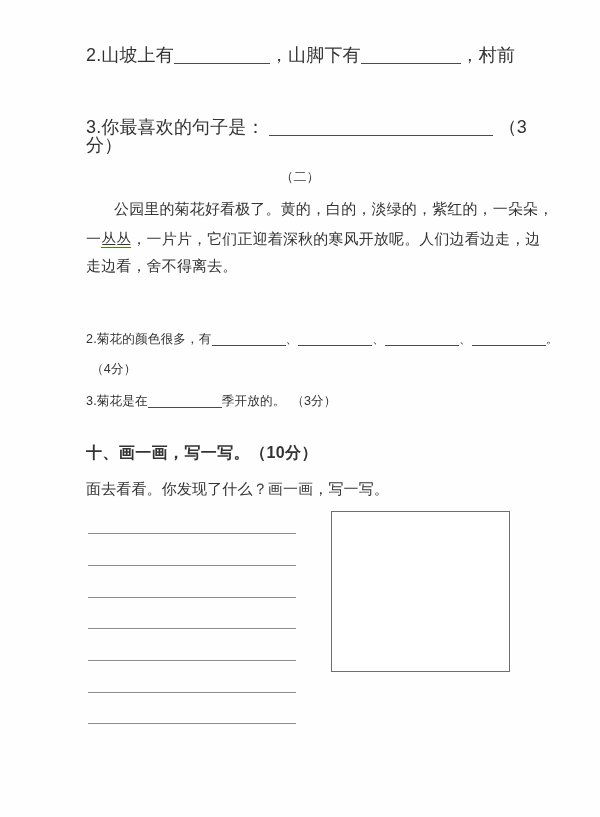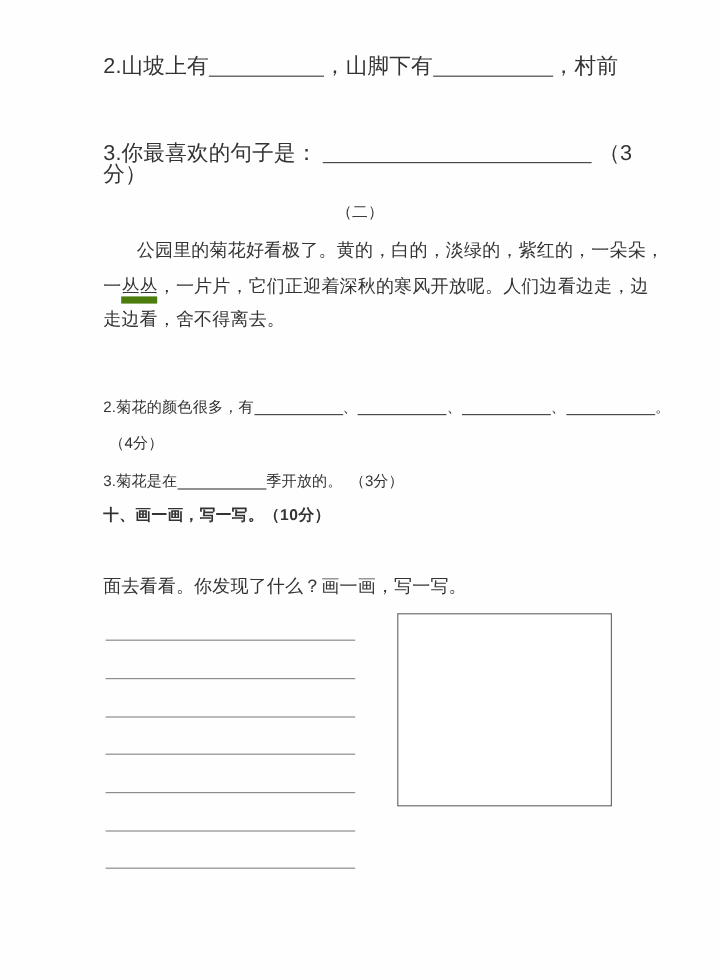--- a/index.html
+++ b/index.html
@@ -64,21 +64,21 @@
   }
   .b-md  { width: 74px; }
   .b-xl  { width: 258px; }
   .marks {
     margin-left: 6px;
     letter-spacing: 0;
   }
   .gap { display:inline-block; width:5px; }
   
   .emph {
-    border-bottom: 6px solid #4d7c0f;
+    border-bottom: 1px solid #4d7c0f;
     text-align: center;
   }
   
   .wline {
     position: absolute;
     left: 88px;
     width: 208px;
     height: 0;
     border-top: 1.6px solid #8d8d8d;
   }
@@ -132,21 +132,21 @@
   </div>
 
   <div class="row small" style="top:360px;">
     <span class="gap"></span><span>（4分）</span>
   </div>
 
   <div class="row small" style="top:392px;">
     <span>3.</span><span>菊花是在</span><span class="blank b-md"></span><span>季开放的。</span><span class="marks">（3分）</span>
   </div>
 
-  <div class="row bold" style="top:420px;font-size:13px;">十、画一画，写一写。（10分）</div>
+  <div class="row bold" style="top:444px;font-size:16px;">十、画一画，写一写。（10分）</div>
 
 
   <div class="row body" style="top:480px;">
     <span>面去看看。你发现了什么？画一画，写一写。</span>
   </div>
 
   <div class="wline" style="top:533px;"></div>
   <div class="wline" style="top:565px;"></div>
   <div class="wline" style="top:597px;"></div>
   <div class="wline" style="top:628px;"></div>

